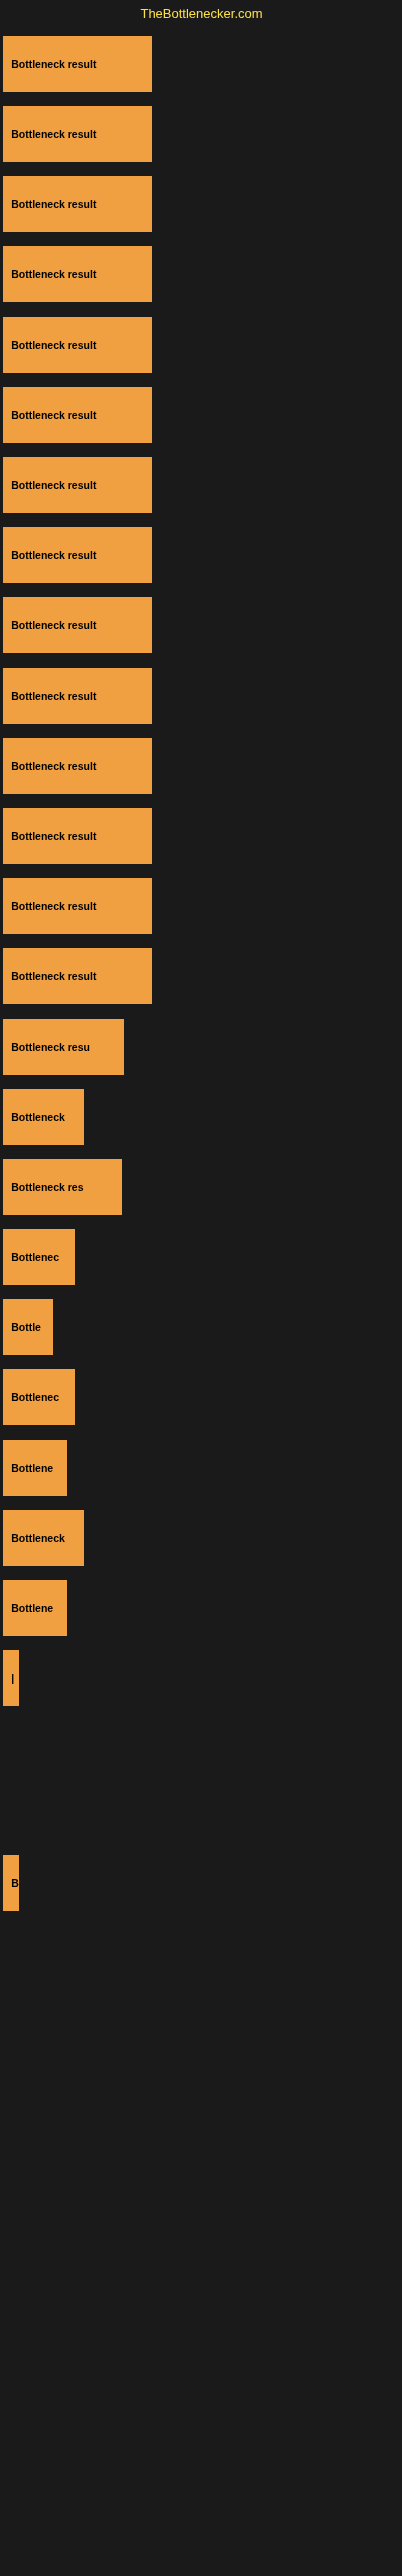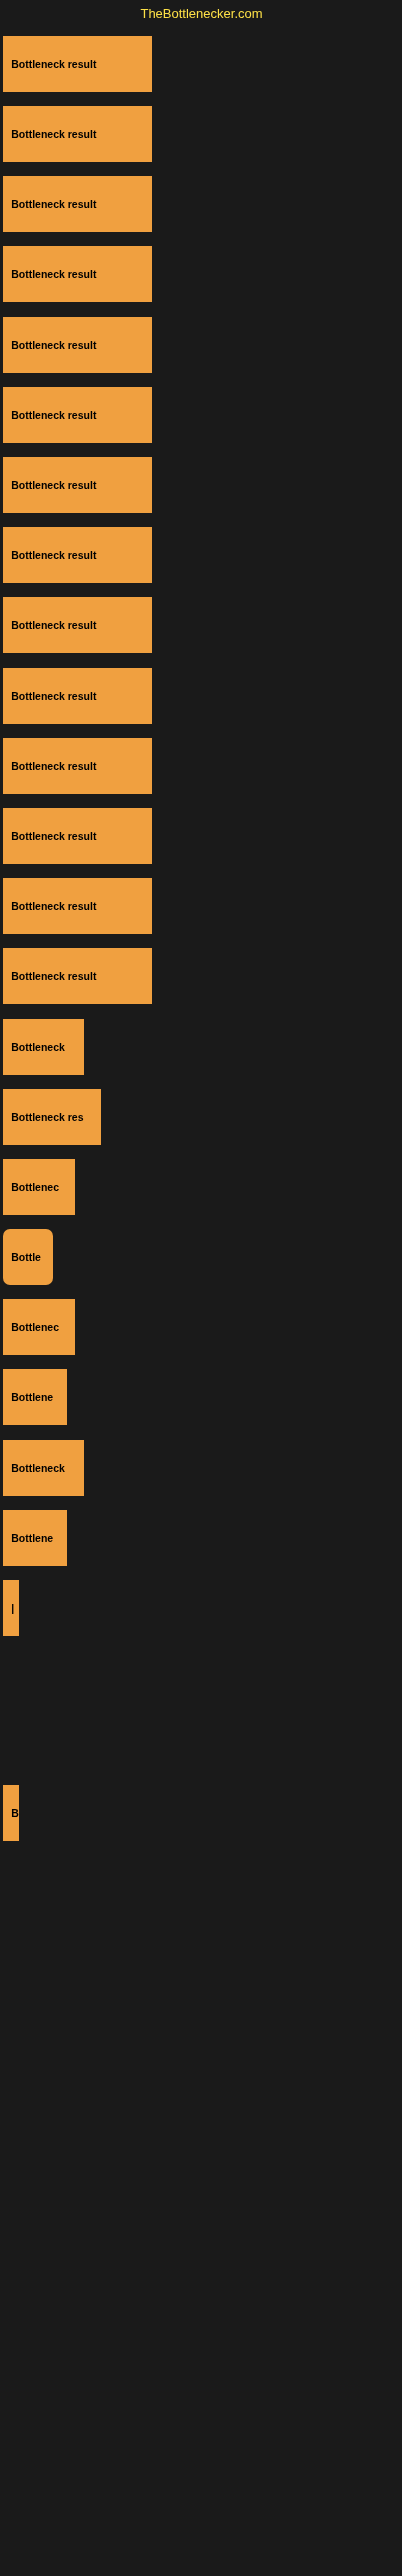--- a/index.html
+++ b/index.html
@@ -54,24 +54,25 @@
     <div class="row"><span class="bottleneck-bar" style="width: 149px;">Bottleneck result</span></div>
     <div class="row"><span class="bottleneck-bar" style="width: 149px;">Bottleneck result</span></div>
     <div class="row"><span class="bottleneck-bar" style="width: 149px;">Bottleneck result</span></div>
     <div class="row"><span class="bottleneck-bar" style="width: 149px;">Bottleneck result</span></div>
     <div class="row"><span class="bottleneck-bar" style="width: 149px;">Bottleneck result</span></div>
     <div class="row"><span class="bottleneck-bar" style="width: 149px;">Bottleneck result</span></div>
     <div class="row"><span class="bottleneck-bar" style="width: 149px;">Bottleneck result</span></div>
     <div class="row"><span class="bottleneck-bar" style="width: 149px;">Bottleneck result</span></div>
     <div class="row"><span class="bottleneck-bar" style="width: 149px;">Bottleneck result</span></div>
     <div class="row"><span class="bottleneck-bar" style="width: 149px;">Bottleneck result</span></div>
+    <div class="row"><span class="bottleneck-bar" style="width: 121px;">Bottleneck resu</span></div>
     <div class="row"><span class="bottleneck-bar" style="width: 81px;">Bottleneck</span></div>
-    <div class="row"><span class="bottleneck-bar" style="width: 98px;">Bottleneck res</span></div>
+    <div class="row"><span class="bottleneck-bar" style="width: 119px;">Bottleneck res</span></div>
     <div class="row"><span class="bottleneck-bar" style="width: 72px;">Bottlenec</span></div>
-    <div class="row"><span class="bottleneck-bar" style="width: 50px; border-radius: 7px;">Bottle</span></div>
+    <div class="row"><span class="bottleneck-bar" style="width: 50px;">Bottle</span></div>
     <div class="row"><span class="bottleneck-bar" style="width: 72px;">Bottlenec</span></div>
     <div class="row"><span class="bottleneck-bar" style="width: 64px;">Bottlene</span></div>
     <div class="row"><span class="bottleneck-bar" style="width: 81px;">Bottleneck</span></div>
     <div class="row"><span class="bottleneck-bar" style="width: 64px;">Bottlene</span></div>
     <div class="row"><span class="bottleneck-bar" style="width: 11.3px;">|</span></div>
     <div class="row" style="height: 32px;"></div>
     <div class="row" style="height: 32px;"></div>
     <div class="row" style="height: 32px;"></div>
     <div class="row" style="height: 32px;"></div>
     <div class="row"><span class="bottleneck-bar" style="width: 14.5px;">B</span></div>

